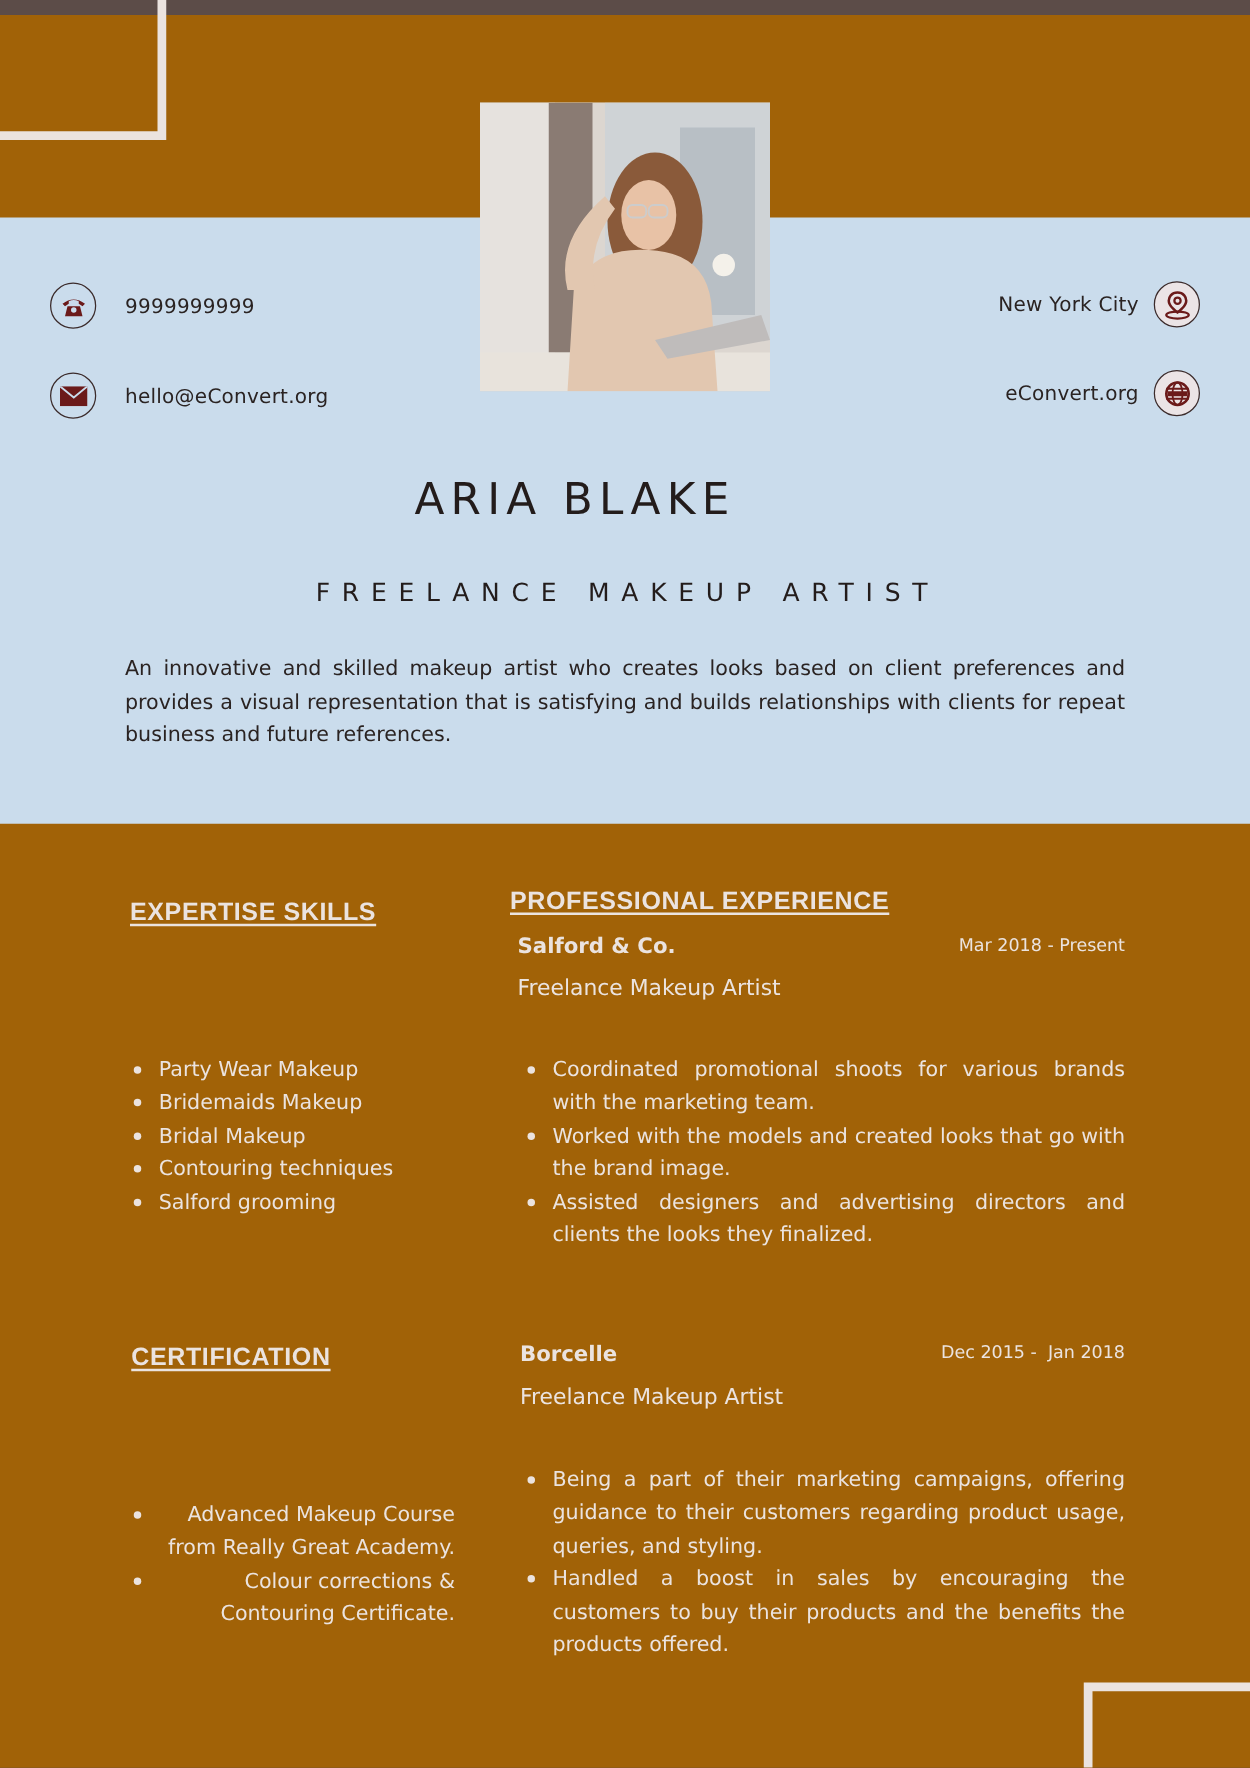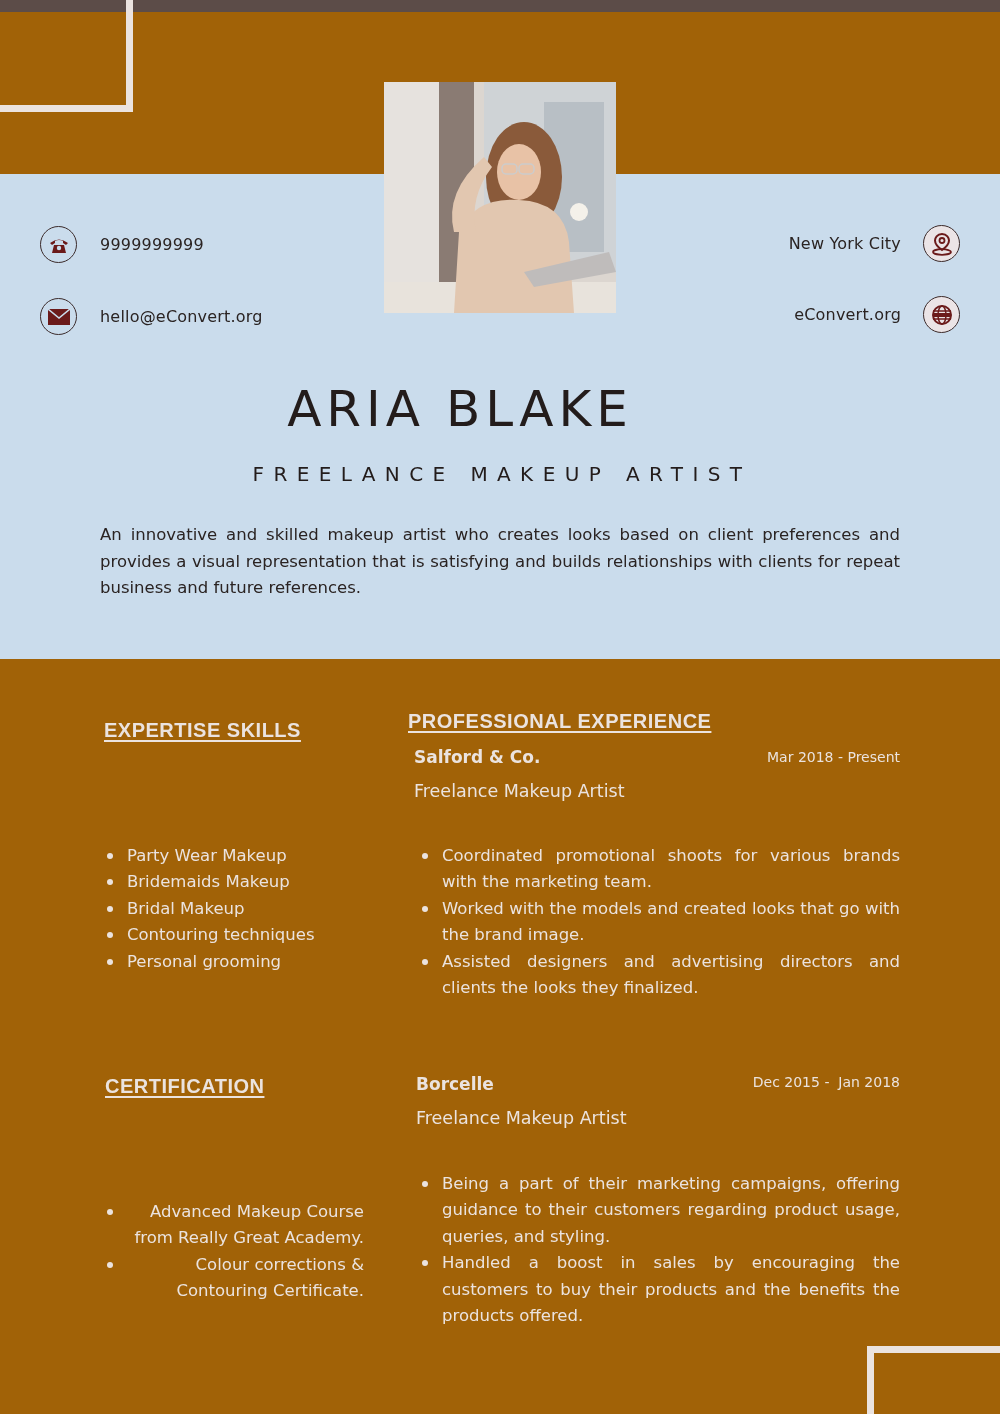--- a/index.html
+++ b/index.html
@@ -14,23 +14,23 @@
 
   .contact { position: absolute; display: flex; align-items: center; font-size: 16px; color: #2a2322; }
   .contact .txt { letter-spacing: 0.2px; }
   .icon { width: 37px; height: 37px; border-radius: 50%; border: 1.6px solid #3b2b2b; display: flex; align-items: center; justify-content: center; }
   .icon.fill { background: #ebe4e6; }
   .c-phone { left: 40px; top: 214px; }
   .c-email { left: 40px; top: 286px; }
   .c-phone .txt, .c-email .txt { margin-left: 23px; }
   .c-city { right: 40px; top: 213px; }
   .c-web { right: 40px; top: 284px; }
-  .c-city .txt, .c-web .txt { margin-right: 22px; }
+  .c-city .txt, .c-web .txt { margin-right: 12px; }
 
-  .name { position: absolute; left: 0; top: 368px; width: 920px; text-align: center; font-size: 50px; letter-spacing: 5px; color: #231c1b; font-weight: normal; }
+  .name { position: absolute; left: 0; top: 368px; width: 920px; text-align: center; font-size: 35px; letter-spacing: 5px; color: #231c1b; font-weight: normal; }
   .title { position: absolute; left: 0; top: 450px; width: 1000px; text-align: center; font-size: 20px; letter-spacing: 9.4px; color: #231c1b; padding-left: 4px; }
   .summary { position: absolute; left: 100px; top: 510px; width: 800px; font-size: 16.5px; line-height: 26.5px; color: #2a2322; text-align: justify; }
 
   .sec-h { position: absolute; font-family: "Liberation Sans", sans-serif; font-weight: bold; font-size: 20px; color: #ebe3df; text-decoration: underline; text-decoration-thickness: 2px; text-underline-offset: 3px; letter-spacing: 0.5px; }
   .h-skills { left: 104px; top: 707px; }
   .h-exp { left: 408px; top: 698px; }
   .h-cert { left: 105px; top: 1063px; }
   .company { position: absolute; font-weight: bold; font-size: 17px; color: #ebe3df; }
   .dates { position: absolute; right: 100px; font-size: 14px; color: #ebe3df; text-align: right; }
   .role { position: absolute; font-size: 17.5px; color: #ebe3df; }
@@ -115,21 +115,21 @@
   <h1 class="name">ARIA BLAKE</h1>
   <div class="title">FREELANCE MAKEUP ARTIST</div>
   <p class="summary">An innovative and skilled makeup artist who creates looks based on client preferences and provides a visual representation that is satisfying and builds relationships with clients for repeat business and future references.</p>
 
   <h2 class="sec-h h-skills">EXPERTISE SKILLS</h2>
   <ul class="blist" style="left:102px; top:831px; width:280px;">
     <li>Party Wear Makeup</li>
     <li>Bridemaids Makeup</li>
     <li>Bridal Makeup</li>
     <li>Contouring techniques</li>
-    <li>Personal grooming</li>
+    <li>Salford grooming</li>
   </ul>
 
   <h2 class="sec-h h-cert">CERTIFICATION</h2>
   <ul class="blist" style="left:102px; top:1187px; width:262px;text-align:right;">
     <li>Advanced Makeup Course from Really Great Academy.</li>
     <li>Colour corrections &amp; Contouring Certificate.</li>
   </ul>
 
   <h2 class="sec-h h-exp">PROFESSIONAL EXPERIENCE</h2>
 

